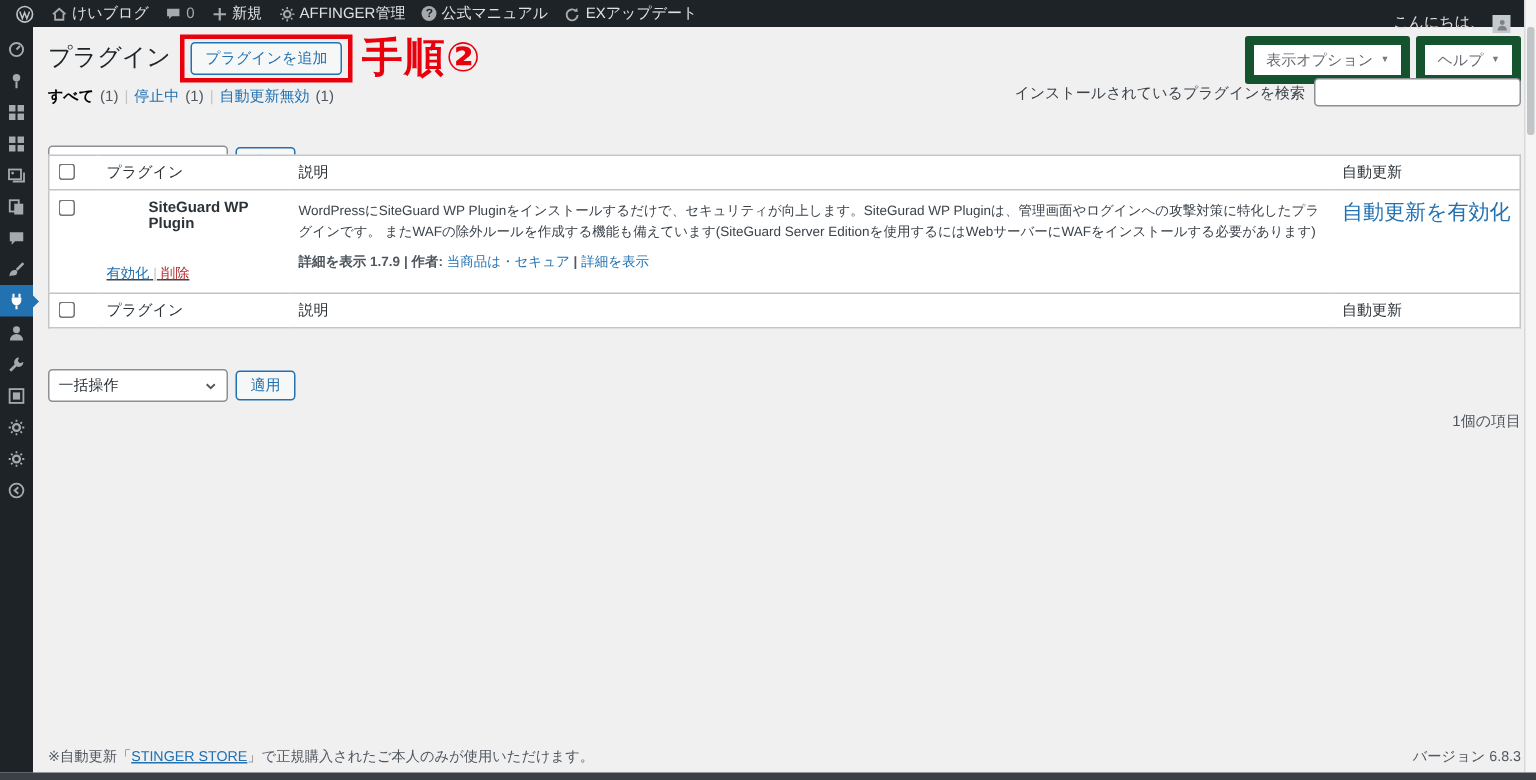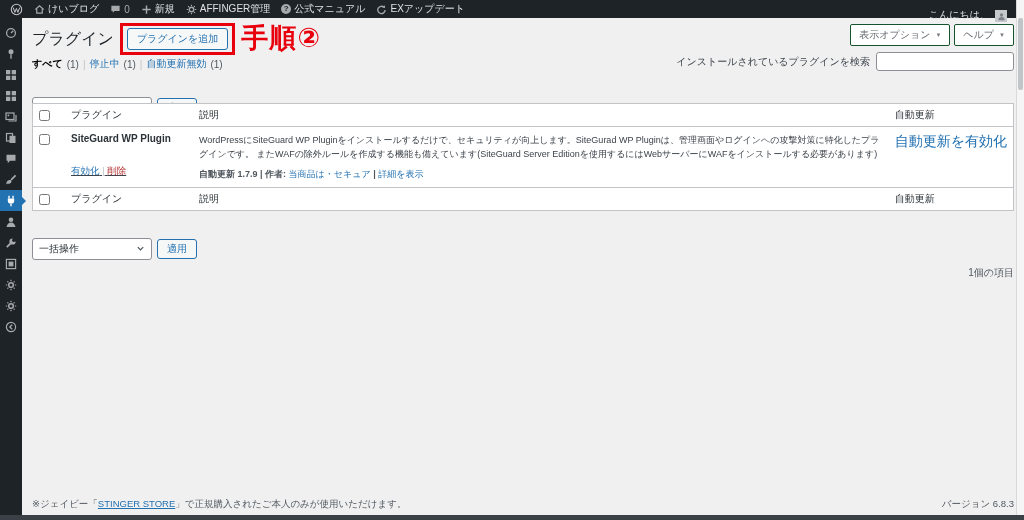--- a/index.html
+++ b/index.html
@@ -22,21 +22,21 @@
   .sideitem.active::after{content:"";position:absolute;right:-4px;top:50%;margin-top:-4px;
            border-top:4px solid transparent;border-bottom:4px solid transparent;border-left:4px solid #2271b1;}
   .sideitem svg{display:block;}
   
   .scrollbar{position:absolute;top:0;right:0;width:7px;bottom:5px;background:#f5f5f5;border-left:1px solid #d9d9d9;z-index:7;}
   .scroll-thumb{position:absolute;top:18px;left:1px;width:5px;height:72px;background:#c2c5c8;border-radius:2px;}
   .bottomstrip{position:absolute;left:0;right:0;bottom:0;height:5px;background:#3a4046;z-index:8;}
   
   .content{position:absolute;left:22px;top:18px;right:7px;bottom:5px;}
   .screen-meta{position:absolute;top:6px;right:3px;display:flex;gap:4px;}
-  .meta-btn{background:#fff;border:1px solid #14532d;border-radius:2px;padding:3px 8px;font-size:10px;
+  .meta-btn{background:#fff;border:6px solid #14532d;border-radius:2px;padding:3px 8px;font-size:10px;
             color:#646970;display:flex;align-items:center;gap:5px;cursor:pointer;}
   .meta-arrow{font-size:6px;color:#787c82;}
   .title-row{position:absolute;top:7px;left:10px;display:flex;align-items:center;gap:13px;}
   .page-title{font-size:16px;font-weight:400;color:#1d2327;margin:0;line-height:1.2;}
   .annotate-wrap{position:relative;display:inline-block;}
   .add-btn{background:#f6f7f7;border:1px solid #2271b1;color:#2271b1;font-size:10px;padding:3px 9px;
            border-radius:3px;cursor:pointer;font-family:inherit;}
   .red-box{position:absolute;top:-5px;left:-7px;right:-7px;bottom:-5px;border:3px solid #e8000d;pointer-events:none;}
   .annotation-text{color:#e8000d;font-size:27px;font-weight:800;line-height:1;letter-spacing:1px;white-space:nowrap;}
   .filters{position:absolute;top:39px;left:10px;font-size:10px;display:flex;gap:4px;align-items:center;white-space:nowrap;}
@@ -57,21 +57,21 @@
   .table-wrap{position:absolute;top:85px;left:10px;right:3px;}
   table.plugins{width:100%;border-collapse:collapse;background:#fff;border:1px solid #c3c4c7;font-size:10px;}
   .plugins th{text-align:left;font-weight:400;color:#2c3338;padding:4px 6px;font-size:10px;}
   .plugins thead tr{border-bottom:1px solid #c3c4c7;}
   .plugins tfoot tr{border-top:1px solid #c3c4c7;}
   .plugins td{vertical-align:top;padding:6px;color:#3c434a;}
   .col-cb{width:20px;}
   .col-name{width:116px;}
   .col-auto{width:110px;}
   input[type=checkbox]{width:11px;height:11px;margin:0;vertical-align:middle;}
-  .plugin-name{font-weight:700;font-size:10px;color:#2c3338;}
+  .plugin-name{font-weight:700;font-size:10px;color:#2c3338;margin-left:28px;}
   .row-actions{margin-top:21px;font-size:9.5px;white-space:nowrap;text-decoration:underline;}
   .act-link{color:#2271b1;cursor:pointer;}
   .del-link{color:#b32d2e;cursor:pointer;}
   .rsep{color:#c3c4c7;}
   .desc{font-size:9px;line-height:1.6;color:#3c434a;margin:0;}
   .meta-line{margin-top:6px;font-size:9px;color:#50575e;font-weight:700;}
   .meta-line .mlink{color:#2271b1;font-weight:400;cursor:pointer;}
   .auto-link{color:#2271b1;font-size:14px;cursor:pointer;white-space:nowrap;}
   .tablenav-bottom{margin-top:7px;}
   .page-footer{position:absolute;left:10px;right:3px;bottom:4px;display:flex;justify-content:space-between;
@@ -344,21 +344,21 @@
               <div class="plugin-name">SiteGuard WP Plugin</div>
               <div class="row-actions">
                 <span class="act-link">有効化</span>
                 <span class="rsep">|</span>
                 <span class="del-link">削除</span>
               </div>
             </td>
             <td>
               <p class="desc">WordPressにSiteGuard WP Pluginをインストールするだけで、セキュリティが向上します。SiteGurad WP Pluginは、管理画面やログインへの攻撃対策に特化したプラグインです。 またWAFの除外ルールを作成する機能も備えています(SiteGuard Server Editionを使用するにはWebサーバーにWAFをインストールする必要があります)</p>
               <div class="meta-line">
-                <span>自動更新 1.7.9</span>
+                <span>詳細を表示 1.7.9</span>
                 <span>|</span>
                 <span>作者:</span>
                 <span class="mlink">当商品は・セキュア</span>
                 <span>|</span>
                 <span class="mlink">詳細を表示</span>
               </div>
             </td>
             <td class="col-auto">
               <span class="auto-link">自動更新を有効化</span>
             </td>
@@ -381,21 +381,21 @@
               <path d="M2,3.5 L5,6.5 8,3.5" fill="none" stroke="#50575e" stroke-width="1.4"></path>
             </svg>
         </div>
         <button class="apply-btn">適用</button>
         <span class="item-count">1個の項目</span>
       </div>
     </div>
 
     <div class="page-footer">
       <span>
-        <span>※ジェイビー「</span><span class="store-link">STINGER STORE</span><span>」で正規購入されたご本人のみが使用いただけます。</span>
+        <span>※自動更新「</span><span class="store-link">STINGER STORE</span><span>」で正規購入されたご本人のみが使用いただけます。</span>
       </span>
       <span>バージョン 6.8.3</span>
     </div>
   </div>
 
   <div class="scrollbar">
     <div class="scroll-thumb"></div>
   </div>
   <div class="bottomstrip"></div>
 

